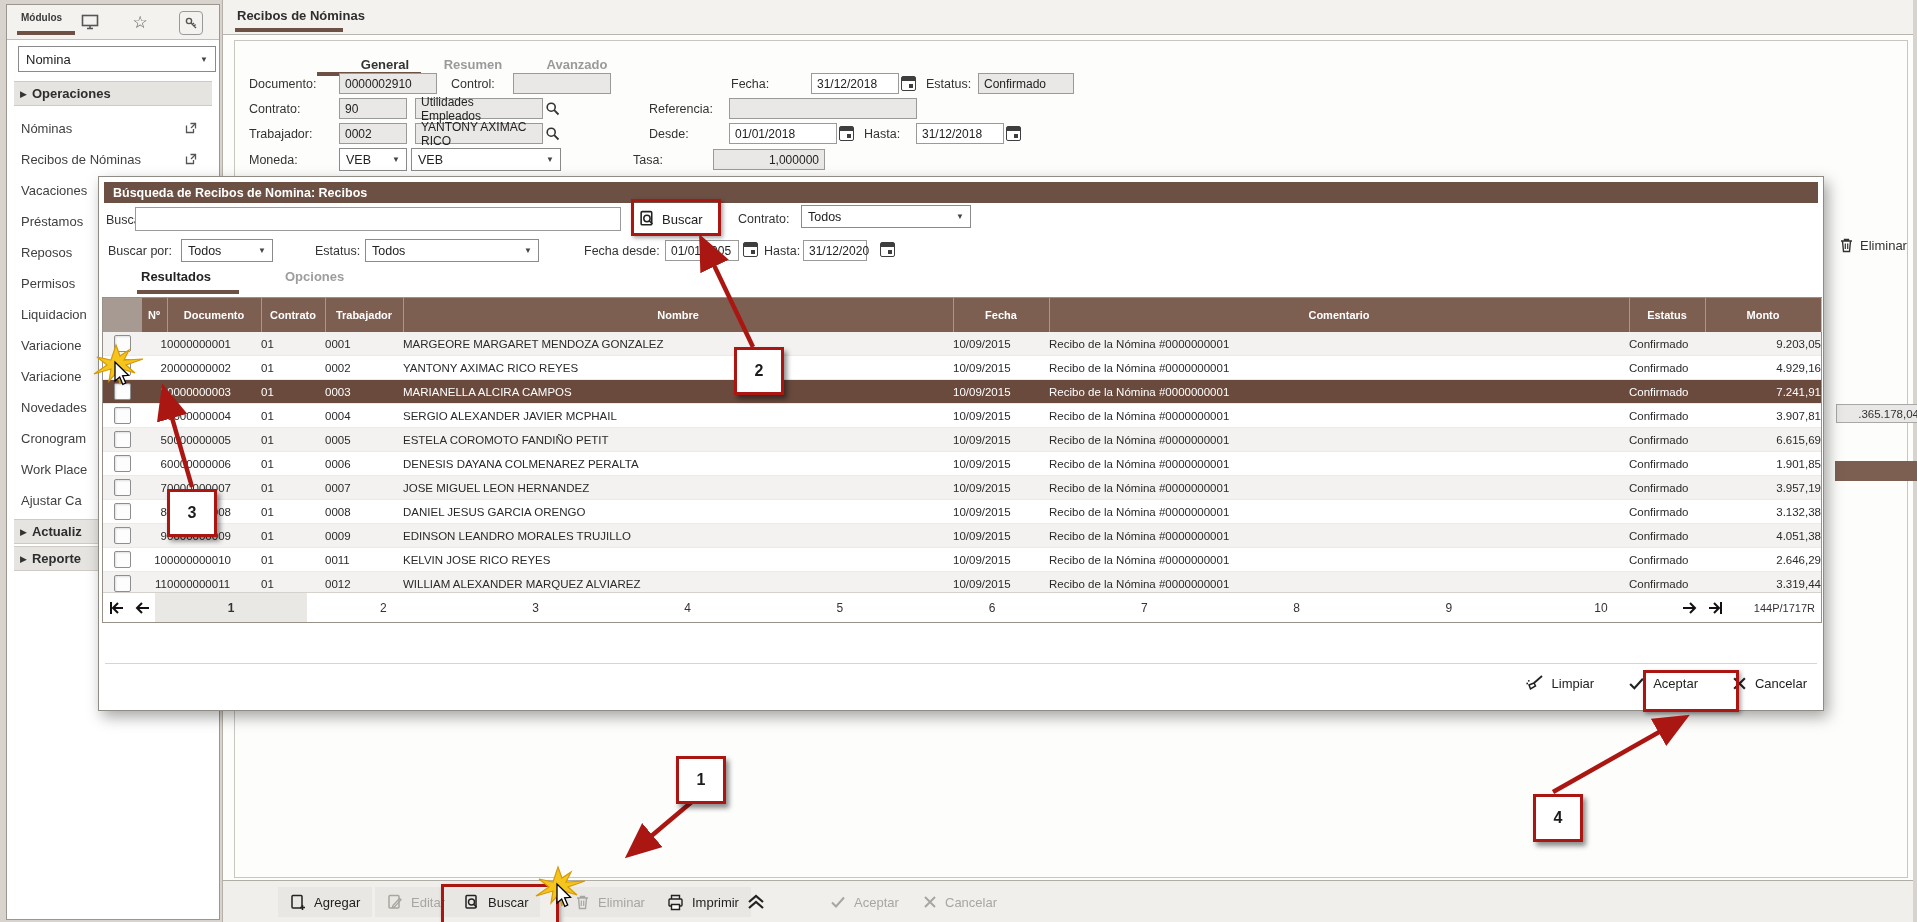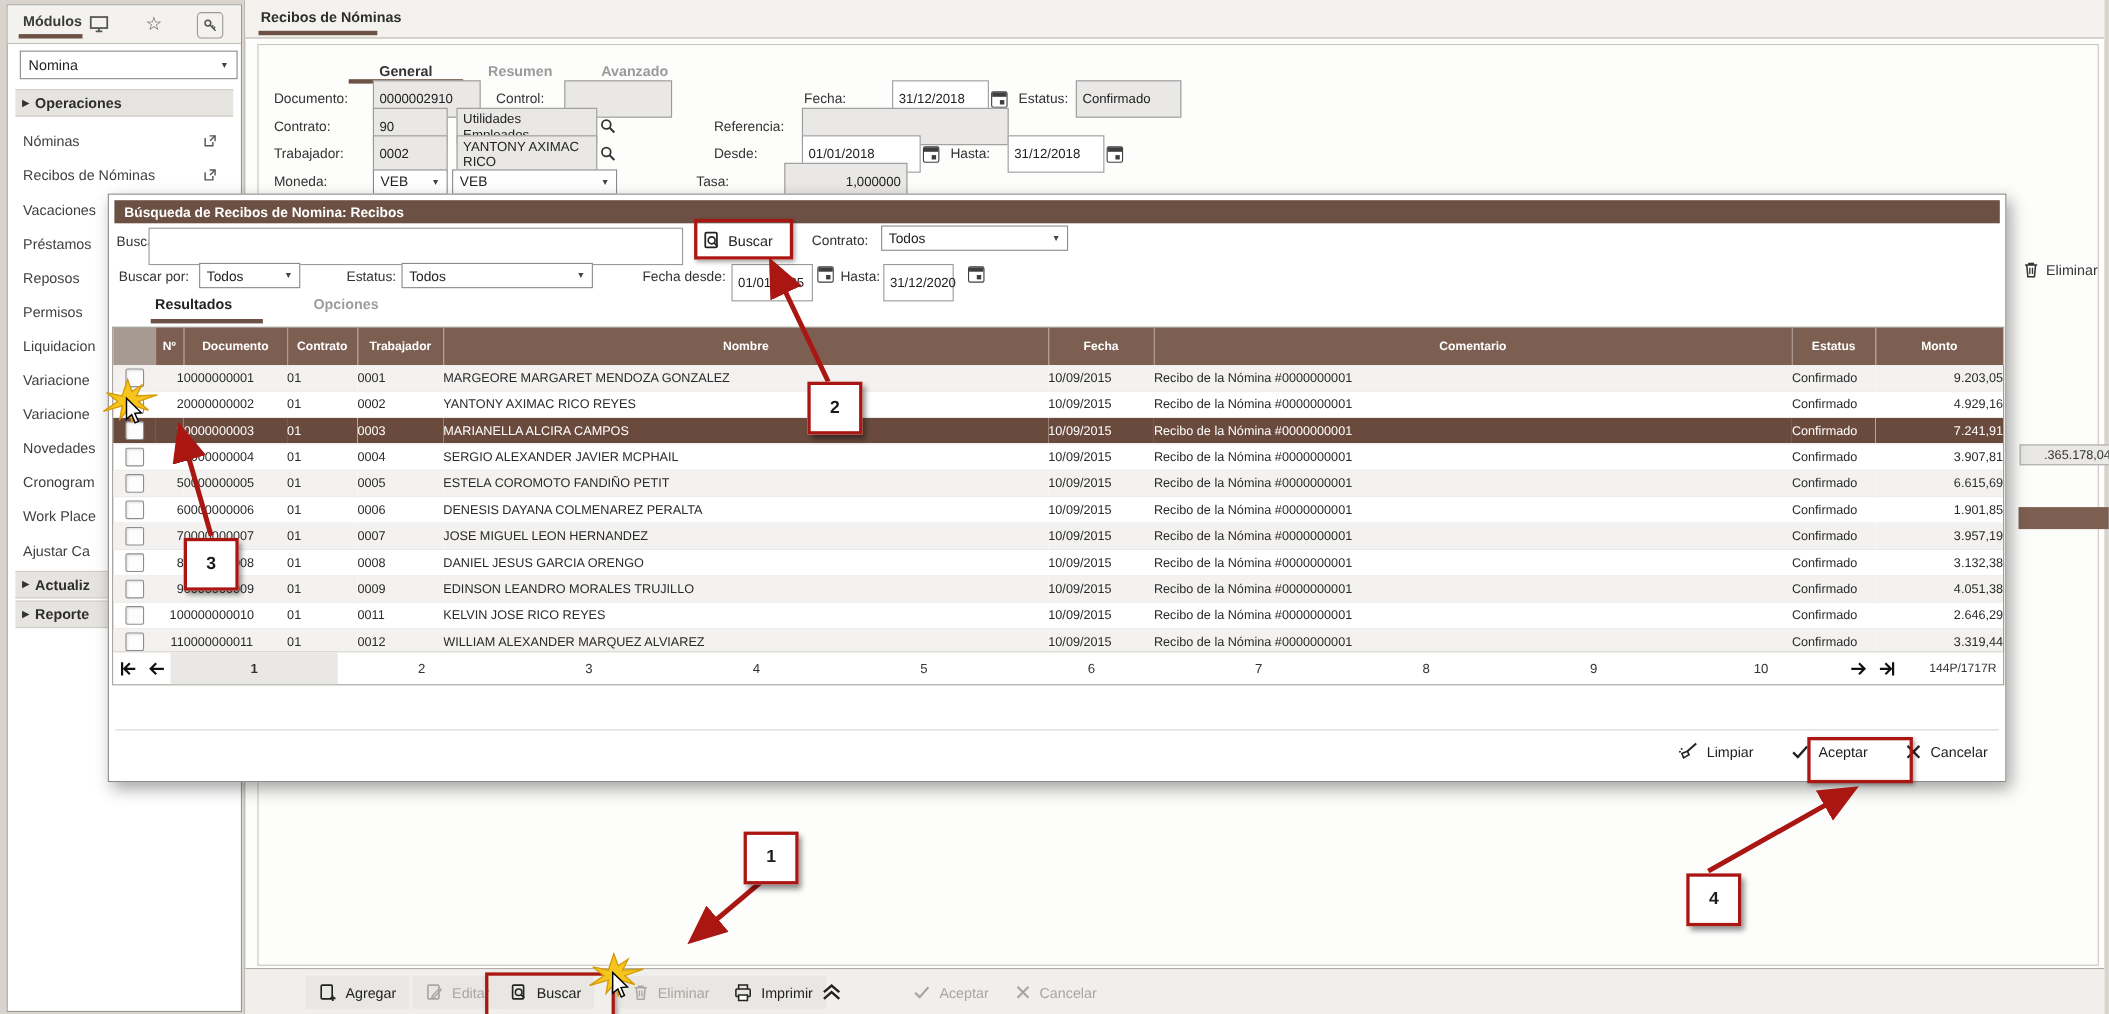--- a/index.html
+++ b/index.html
@@ -3,21 +3,21 @@
 <meta charset="utf-8">
 <style>
   html,body{margin:0;padding:0;}
   body{font-family:"Liberation Sans","DejaVu Sans",sans-serif;background:#d8d4cd;}
   #page{position:relative;width:1917px;height:922px;overflow:hidden;background:#d8d4cd;}
   .abs{position:absolute;}
 
   
   #left-panel{left:6px;top:4px;width:212px;height:914px;background:#fff;border:1px solid #9b978f;z-index:5;}
   #left-tabs{position:absolute;left:0;top:0;right:0;height:34px;background:#f4f2ef;border-bottom:1px solid #c2beb6;}
-  #tab-modulos-label{position:absolute;left:14px;top:7px;font-size:13px;font-weight:bold;color:#3a3a3a;}
+  #tab-modulos-label{position:absolute;left:14px;top:7px;font-size:10px;font-weight:bold;color:#3a3a3a;}
   #tab-modulos-underline{position:absolute;left:10px;top:26px;width:58px;height:4px;background:#6d5144;}
   .ltab-icon{position:absolute;top:6px;width:22px;height:22px;display:flex;align-items:center;justify-content:center;color:#555;}
   #module-select{position:absolute;left:11px;top:41px;width:182px;height:24px;border:1px solid #8a8a8a;background:#fff;display:flex;align-items:center;justify-content:space-between;padding:0 7px;font-size:13px;color:#222;}
   .dd-arrow{font-size:8px;color:#444;}
   .side-section{position:absolute;left:7px;width:192px;height:23px;background:#e6e4e0;border-top:1px solid #cfcbc4;border-bottom:1px solid #cfcbc4;display:flex;align-items:center;font-size:13px;font-weight:bold;color:#2d2d2d;padding-left:6px;gap:5px;}
   .tri{font-size:9px;color:#333;}
   #side-items{position:absolute;left:7px;top:108px;width:198px;}
   .side-item{height:31px;display:flex;align-items:center;font-size:13px;color:#3f3f3f;padding-left:7px;position:relative;}
   .side-item .ext{position:absolute;right:14px;top:8px;}
 
@@ -25,21 +25,21 @@
   #main-panel{left:222px;top:0;width:1690px;height:922px;background:#fdfdfc;z-index:1;border-left:1px solid #b5b1a9;}
   #main-header{position:absolute;left:0;top:0;right:0;height:34px;background:#f4f2ef;border-bottom:1px solid #b9b5ae;}
   #window-tab-label{position:absolute;left:14px;top:8px;font-size:13px;font-weight:bold;color:#2e2e2e;}
   #window-tab-underline{position:absolute;left:12px;top:28px;width:108px;height:4px;background:#6d5144;}
   #content-box{position:absolute;left:11px;top:40px;width:1672px;height:836px;background:#fdfdfc;border:1px solid #c9c5bf;}
   .mtab{position:absolute;top:16px;width:104px;text-align:center;font-size:13px;font-weight:bold;color:#9a9a9a;}
   .mtab.on{color:#333;}
   #tab-general-underline{position:absolute;left:82px;top:31px;width:104px;height:4px;background:#6d5144;}
 
   .flabel{font-size:12.5px;color:#333;}
-  .inp{border:1px solid #9a9a9a;background:#fff;font-size:12px;color:#222;display:flex;align-items:center;padding:16px 5px;height:21px;box-sizing:border-box;}
+  .inp{border:1px solid #9a9a9a;background:#fff;font-size:12px;color:#222;display:flex;align-items:center;padding:3px 5px;height:21px;box-sizing:border-box;}
   .ro{background:#e9e8e6;}
   .sel-box{border:1px solid #8a8a8a;background:#fff;height:23px;box-sizing:border-box;display:flex;align-items:center;justify-content:space-between;padding:0 6px;font-size:12.5px;color:#222;}
   .cal{width:15px;height:15px;border:1.5px solid #3e3e3e;border-radius:2px;position:relative;background:#fff;box-sizing:border-box;display:inline-block;}
   .cal::before{content:"";position:absolute;left:0;right:0;top:0;height:4px;background:#3e3e3e;}
   .cal::after{content:"";position:absolute;right:2px;bottom:2px;width:4px;height:4px;background:#3e3e3e;}
   .frow{position:absolute;display:flex;align-items:center;}
 
   
   #partial-eliminar{position:absolute;left:1604px;top:196px;display:flex;align-items:center;gap:6px;font-size:13px;color:#333;}
   #partial-amount{position:absolute;left:1601px;top:363px;width:88px;height:19px;background:#e9e8e6;border:1px solid #a8a8a8;font-size:11.5px;color:#333;display:flex;align-items:center;justify-content:flex-end;padding-right:4px;box-sizing:border-box;}
@@ -201,21 +201,21 @@
     </div>
   </div>
 
   <div id="main-panel" class="abs">
     <div id="main-header">
       <span id="window-tab-label">Recibos de Nóminas</span>
       <span id="window-tab-underline"></span>
     </div>
 
     <div id="content-box">
-      <span class="mtab on" style="left:82px">General</span>
+      <span class="mtab on" style="left:98px">General</span>
       <span id="tab-general-underline"></span>
       <span class="mtab" style="left:186px">Resumen</span>
       <span class="mtab" style="left:290px">Avanzado</span>
 
       <div class="frow" style="left:14px;top:32px;">
         <span class="flabel" style="width:90px">Documento:</span>
         <div class="inp ro" style="width:98px">0000002910</div>
         <span class="flabel" style="width:62px;margin-left:14px">Control:</span>
         <div class="inp ro" style="width:98px"></div>
         <span class="flabel" style="width:80px;margin-left:120px">Fecha:</span>

